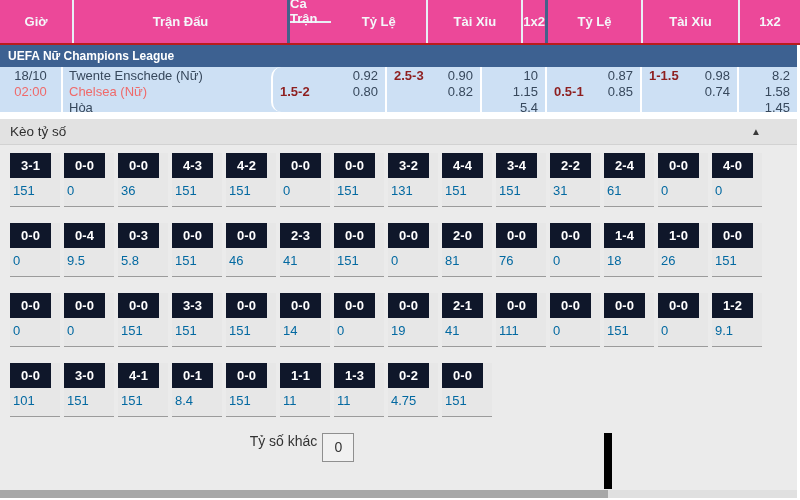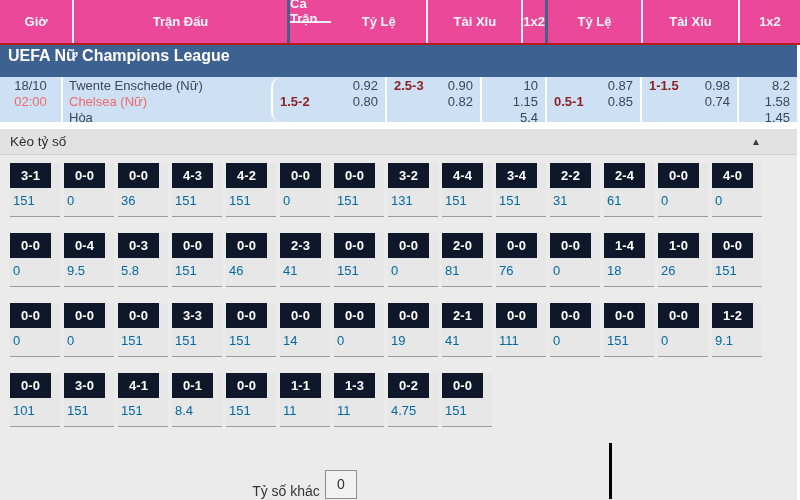--- a/index.html
+++ b/index.html
@@ -23,22 +23,22 @@
   .h-subrow{display:flex;flex:1;}
   .h-sub{display:flex;align-items:center;justify-content:center;box-sizing:border-box;}
   .h-sub + .h-sub{border-left:2px solid #e8eef5;}
   .full .h-sub.s1{width:95px;}  .full .h-sub.s2{width:95px;}  .full .h-sub.s3{flex:1;}
   .half .h-sub.s1{width:93px;}  .half .h-sub.s2{width:97px;}  .half .h-sub.s3{flex:1;}
 
   .below{margin-right:3px;}
 
   
   .league-bar{
-    height:32px;line-height:22px;background:#3d6191;color:#ffffff;
-    font-weight:bold;font-size:16px;padding-left:8px;
+    height:22px;line-height:22px;background:#3d6191;color:#ffffff;
+    font-weight:bold;font-size:12px;padding-left:8px;
   }
 
   
   .match-row{
     display:flex;background:#cde0f4;height:48px;box-sizing:border-box;
     font-size:13px;line-height:16px;color:#37485c;border-bottom:3px solid #ffffff;
   }
   .m-cell{box-sizing:border-box;padding-top:1px;}
   .m-cell + .m-cell{border-left:2px solid #ffffff;}
   .m-time{width:61px;text-align:center;}
@@ -69,22 +69,22 @@
     background:#e7e7e7;border-bottom:1px solid #9b9b9b;height:53px;cursor:pointer;
   }
   .score-box{
     width:41px;height:25px;line-height:25px;background:#0f172a;color:#ffffff;
     font-weight:bold;font-size:13px;text-align:center;
   }
   .score-odds{margin-top:5px;padding-left:3px;font-size:13px;color:#0369a1;}
 
   .other-row{
     width:612px;height:56px;margin-left:-10px;box-sizing:border-box;
-    border-right:3px solid #000000;
-    display:flex;align-items:flex-end;justify-content:center;
+    border-right:8px solid #000000;
+    display:flex;align-items:flex-start;justify-content:center;
   }
   .other-label{font-size:14px;color:#333333;margin-right:5px;}
   .other-box{
     width:30px;height:27px;line-height:27px;text-align:center;
     border:1px solid #8f8f8f;background:#f1f1f1;font-size:14px;color:#333333;
   }
 
   .hscrollbar{position:relative;height:8px;background:#e0e0e0;}
   .hscroll-thumb{position:absolute;left:0;top:0;height:8px;width:608px;background:#a7a7a7;}
 </style>

